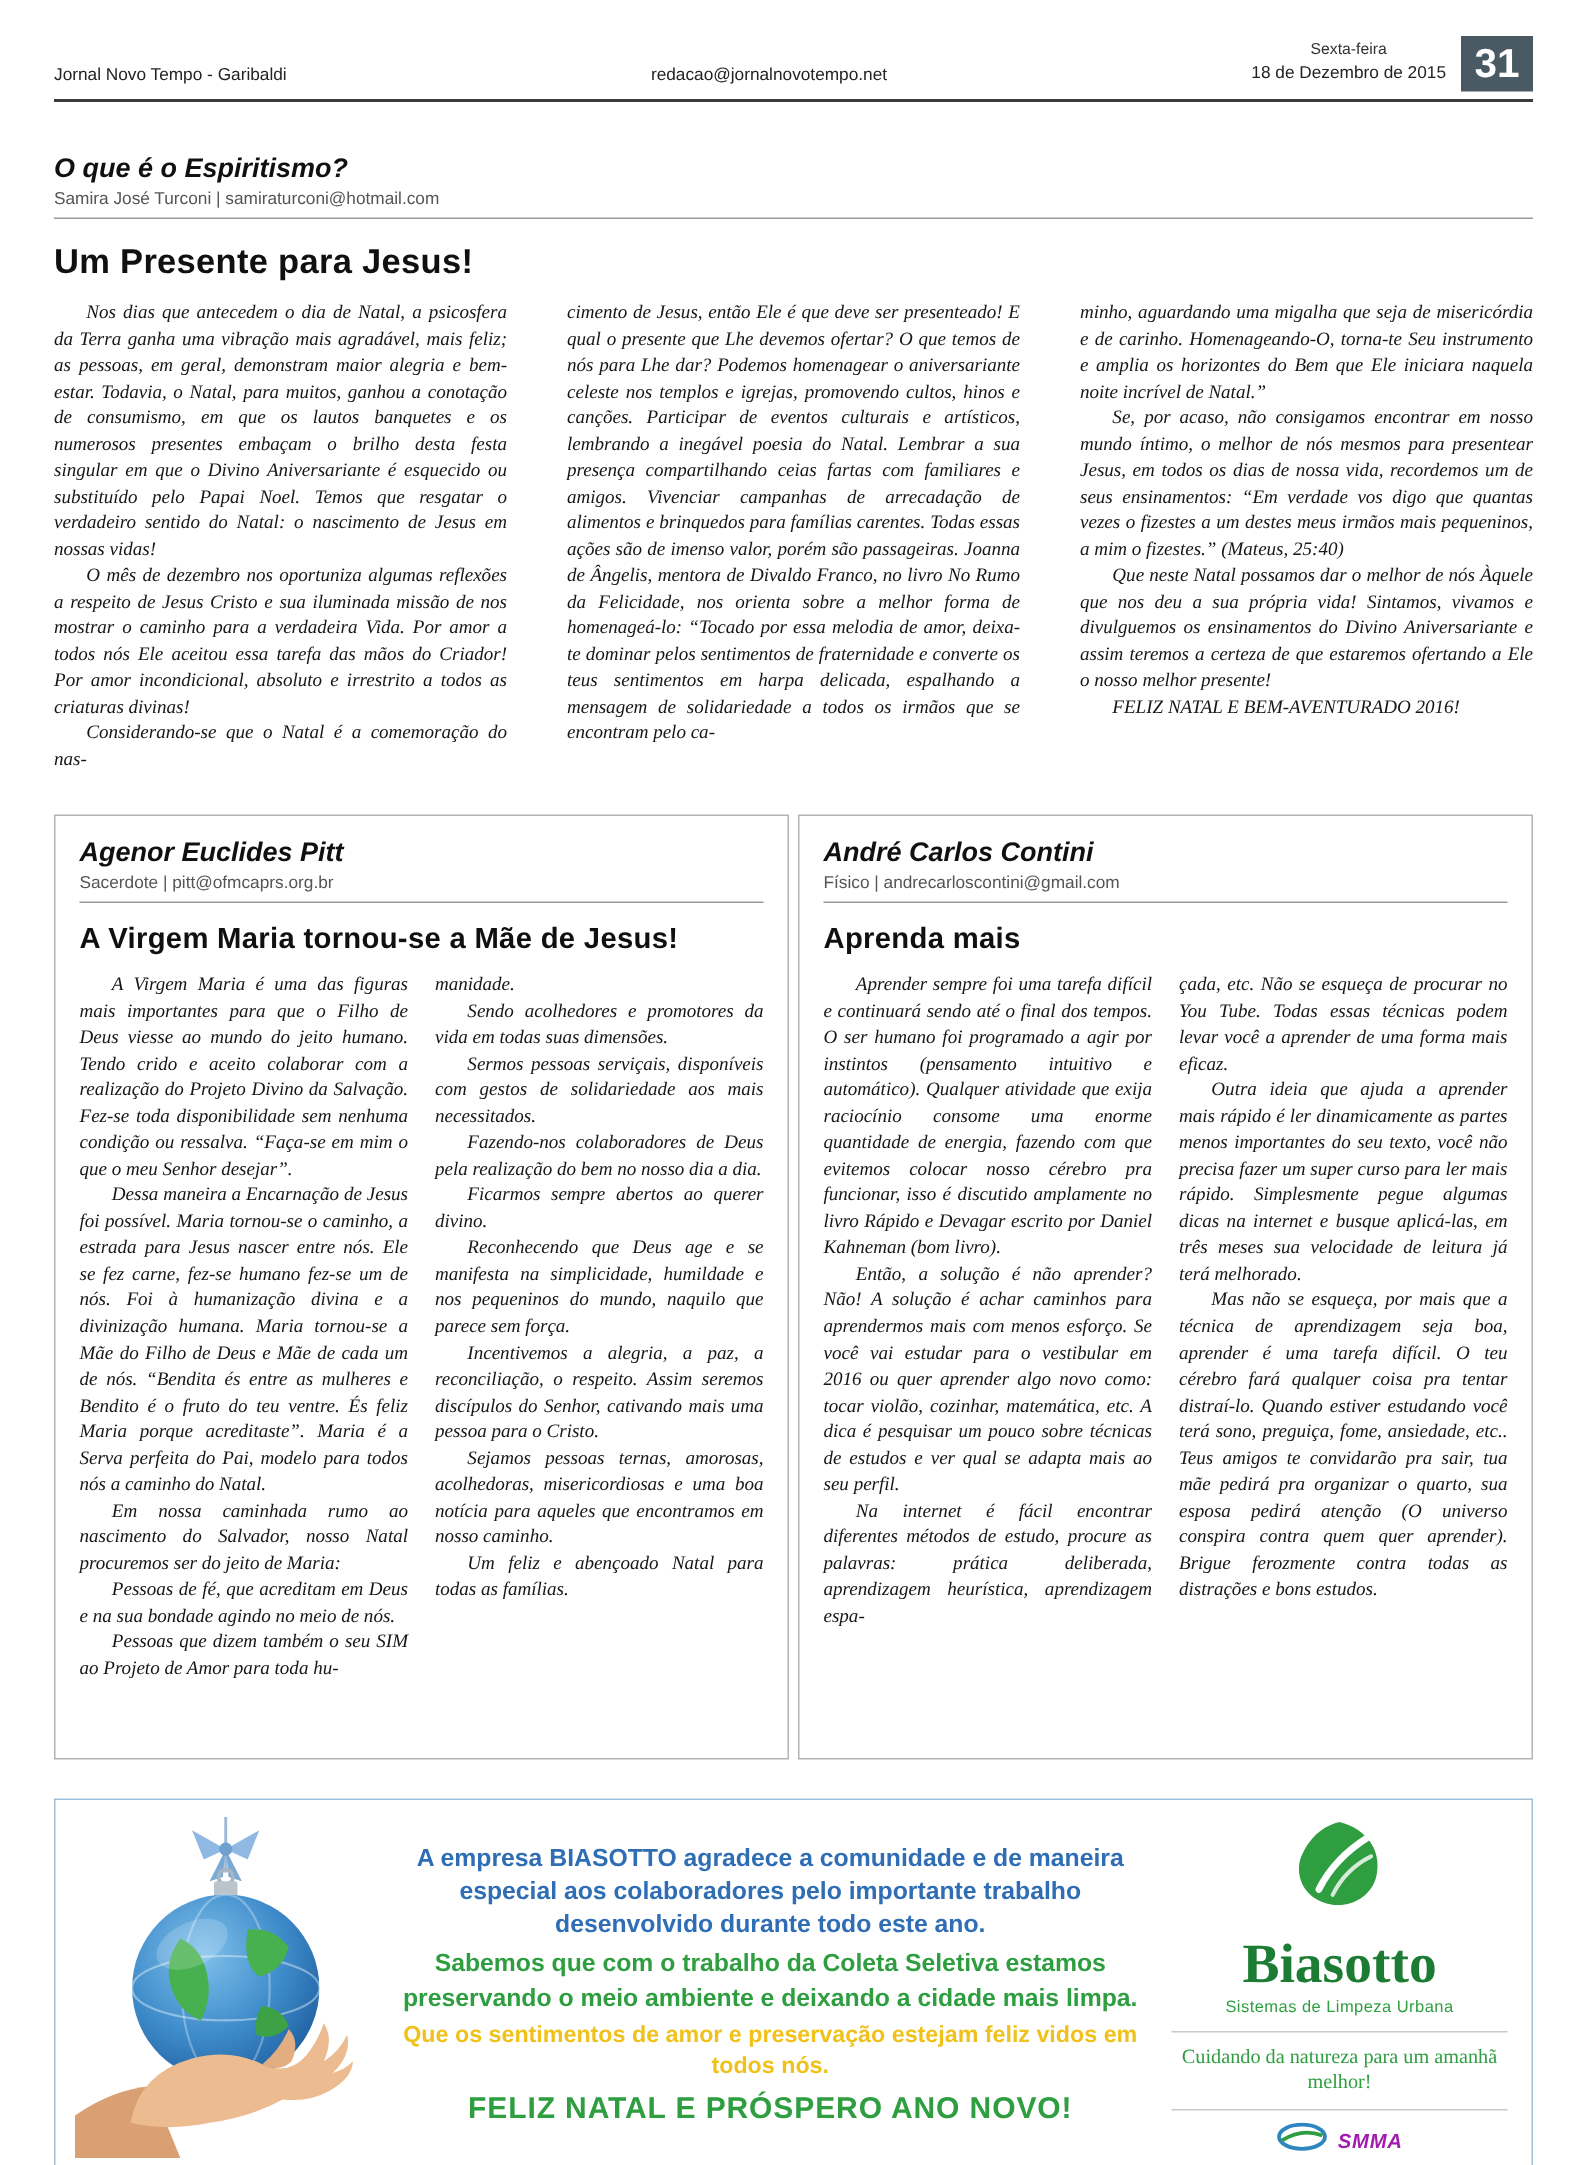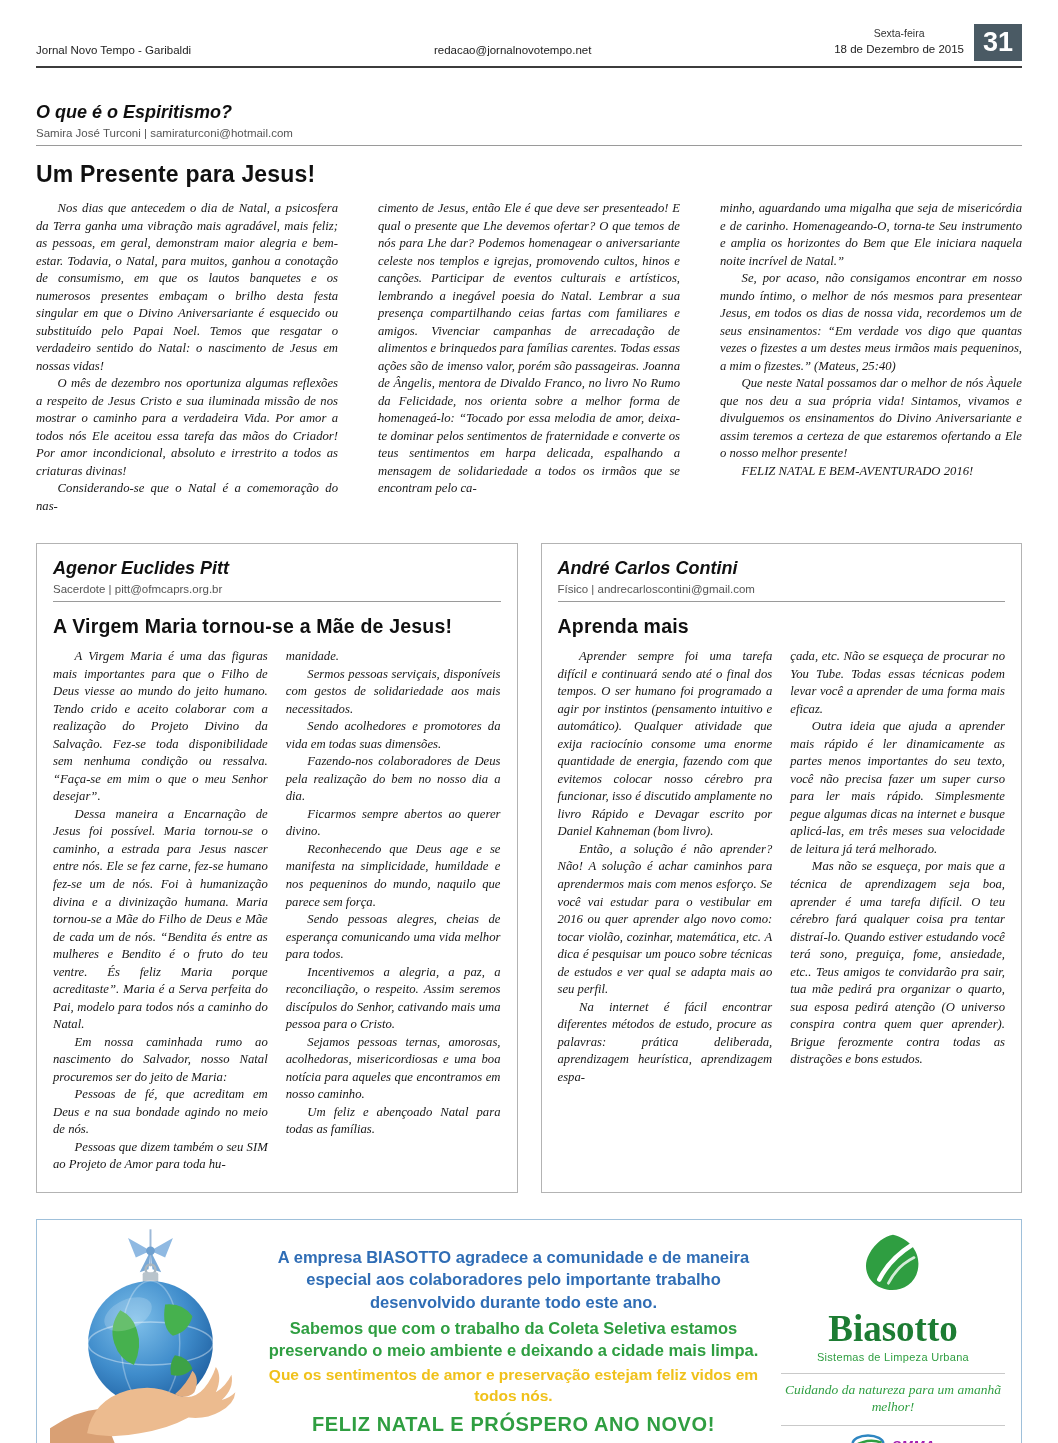--- a/index.html
+++ b/index.html
@@ -21,38 +21,38 @@
   .article { margin-top:34px; }
   .kicker { font-style:italic; font-weight:bold; font-size:18px; color:#101010; }
   .byline { font-size:11.5px; color:#555; margin:4px 0 6px; }
   .rule { border-top:1px solid #9a9a9a; }
   .headline { font-size:23px; font-weight:bold; color:#101010; margin:15px 0 12px; letter-spacing:.2px; }
   .cols { display:flex; gap:40px; }
   .col { flex:1; min-width:0; }
   .col p { font-family:"Liberation Serif", serif; font-style:italic; font-size:12.7px; line-height:1.38; text-align:justify; text-indent:1.7em; color:#161616; }
   .col.cont p:first-child { text-indent:0; }
 
-  .articles-row { display:flex; gap:23px; margin-top:28px; align-items:stretch; }
+  .articles-row { display:flex; gap:6px; margin-top:28px; align-items:stretch; }
   .article-box { flex:1; border:1px solid #b3b3b3; padding:14px 16px 18px; margin-top:0; min-height:630px; }
   .article-box .headline { font-size:19.5px; margin:13px 0 10px; }
   .article-box .cols { gap:18px; }
 
   
   .ad { margin-top:26px; border:1px solid #9fc0da; display:flex; padding:6px 10px; min-height:240px;align-items:center; }
   .ad-graphic { width:205px; flex:none; display:flex; align-items:flex-end; justify-content:center; }
   .ad-text { flex:1; display:flex; flex-direction:column; justify-content:space-around; text-align:center; padding:8px 16px; gap:4px; }
   .ad-line { font-weight:bold; font-size:16.5px; line-height:1.35; }
   .ad-blue { color:#2f6db5; }
   .ad-green { color:#2f9e41; }
   .ad-yellow { color:#f0c11a; font-size:15.5px; }
   .ad-big { font-size:20px; letter-spacing:.6px; }
   .ad-logo { width:236px; flex:none; display:flex; flex-direction:column; align-items:center; text-align:center; padding:6px 6px 2px; }
   .brand { font-family:"Liberation Serif", serif; font-weight:bold; font-size:37px; color:#1d7c33; line-height:1; margin-top:10px; }
   .brand-sub { font-size:11px; color:#2f9e41; margin-top:4px; letter-spacing:.3px; }
-  .slogan { font-family:"Liberation Serif", serif; font-style:italic; font-size:13.5px; color:#2f9e41; border-top:1px solid #c9c9c9; margin-top:10px; padding-top:8px; width:100%; line-height:1.25; }
+  .slogan { font-family:"Liberation Serif", serif; font-size:13.5px; color:#2f9e41; border-top:1px solid #c9c9c9; margin-top:10px; padding-top:8px; width:100%; line-height:1.25; }
   .smma-row { border-top:1px solid #c9c9c9; margin-top:9px; padding-top:8px; width:100%; display:flex; align-items:center; justify-content:center; gap:7px; }
   .smma-text { font-size:13.5px; font-weight:bold; font-style:italic; color:#a21caf; letter-spacing:.5px; }
 </style>
 </head>
 <body>
 
 <div class="page">
 
   <header class="masthead">
     <div class="mh-left">Jornal Novo Tempo - Garibaldi</div>
@@ -100,26 +100,25 @@
       <div class="cols">
         <div class="col">
             <p>A Virgem Maria é uma das figuras mais importantes para que o Filho de Deus viesse ao mundo do jeito humano. Tendo crido e aceito colaborar com a realização do Projeto Divino da Salvação. Fez-se toda disponibilidade sem nenhuma condição ou ressalva. “Faça-se em mim o que o meu Senhor desejar”.</p>
             <p>Dessa maneira a Encarnação de Jesus foi possível. Maria tornou-se o caminho, a estrada para Jesus nascer entre nós. Ele se fez carne, fez-se humano fez-se um de nós. Foi à humanização divina e a divinização humana. Maria tornou-se a Mãe do Filho de Deus e Mãe de cada um de nós. “Bendita és entre as mulheres e Bendito é o fruto do teu ventre. És feliz Maria porque acreditaste”. Maria é a Serva perfeita do Pai, modelo para todos nós a caminho do Natal.</p>
             <p>Em nossa caminhada rumo ao nascimento do Salvador, nosso Natal procuremos ser do jeito de Maria:</p>
             <p>Pessoas de fé, que acreditam em Deus e na sua bondade agindo no meio de nós.</p>
             <p>Pessoas que dizem também o seu SIM ao Projeto de Amor para toda hu-</p>
           </div>
         <div class="col cont">
             <p>manidade.</p>
+            <p>Sendo acolhedores e promotores da vida em todas suas dimensões.</p>
             <p>Sermos pessoas serviçais, disponíveis com gestos de solidariedade aos mais necessitados.</p>
-            <p>Sendo acolhedores e promotores da vida em todas suas dimensões.</p>
             <p>Fazendo-nos colaboradores de Deus pela realização do bem no nosso dia a dia.</p>
             <p>Ficarmos sempre abertos ao querer divino.</p>
             <p>Reconhecendo que Deus age e se manifesta na simplicidade, humildade e nos pequeninos do mundo, naquilo que parece sem força.</p>
-            <p>Sendo pessoas alegres, cheias de esperança comunicando uma vida melhor para todos.</p>
             <p>Incentivemos a alegria, a paz, a reconciliação, o respeito. Assim seremos discípulos do Senhor, cativando mais uma pessoa para o Cristo.</p>
             <p>Sejamos pessoas ternas, amorosas, acolhedoras, misericordiosas e uma boa notícia para aqueles que encontramos em nosso caminho.</p>
             <p>Um feliz e abençoado Natal para todas as famílias.</p>
           </div>
       </div>
     </section>
 
     <section class="article article-box">
       <div class="kicker">André Carlos Contini</div>
       <div class="byline">Físico | andrecarloscontini@gmail.com</div>

